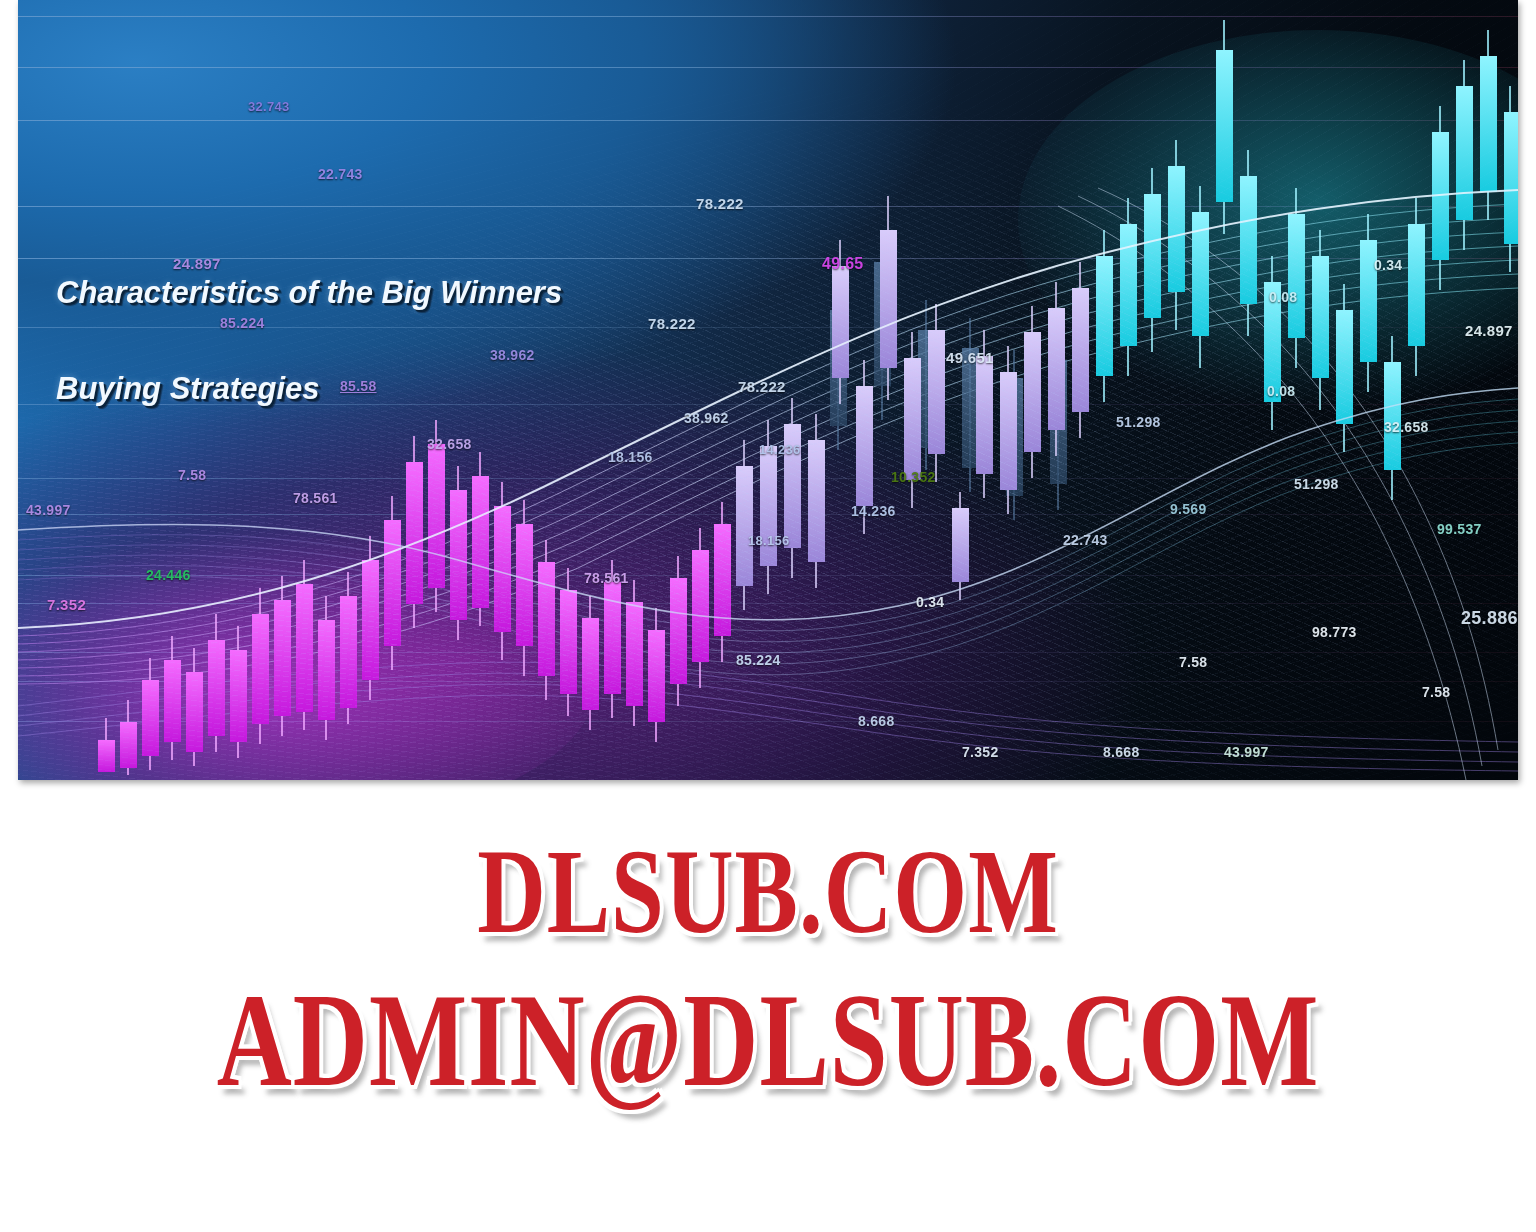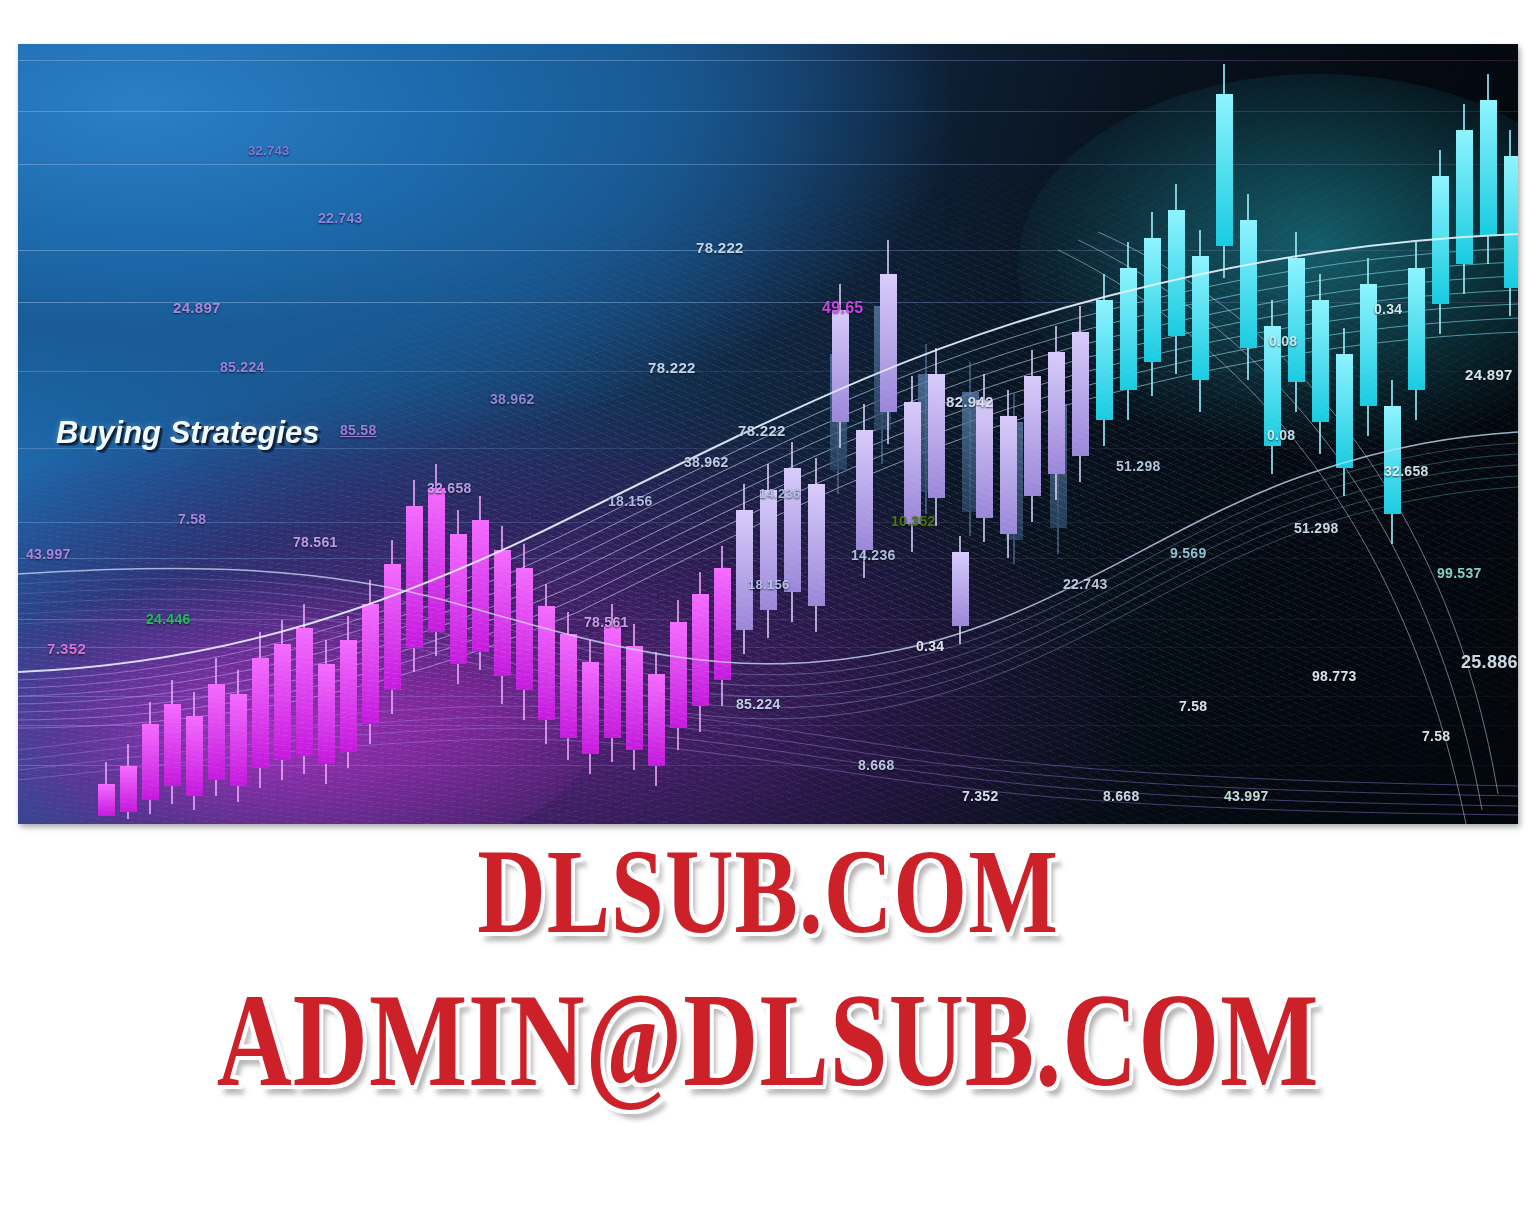--- a/index.html
+++ b/index.html
@@ -19,21 +19,20 @@
   
   #banner {
     position: absolute;
     left: 18px;
     top: 0px;
     width: 1500px;
     height: 780px;
     overflow: hidden;
     background: #07121c;
     box-shadow: 2px 3px 6px rgba(0,0,0,0.35);
-    margin-top: 44px;
   }
   
   .bg-base {
     position: absolute; inset: 0;
     background:
       radial-gradient(ellipse 70% 60% at 8% 8%,  #2b7fc4 0%, #1d6bae 28%, #195b96 48%, rgba(16,58,92,0) 78%),
       radial-gradient(ellipse 60% 55% at 30% 85%, #5c1f7a 0%, rgba(60,20,90,0.55) 45%, rgba(20,20,50,0) 75%),
       linear-gradient(108deg, #1f72b8 0%, #1b5d9c 17%, #173f6d 33%, #10253f 48%, #08131f 64%, #040a11 80%, #02060b 100%);
   }
   
@@ -423,21 +422,21 @@
 
   <div id="value-labels">
       <span class="num" style="left: 230px; top: 100px; color: rgb(138, 123, 224); font-size: 13px; opacity: 0.92; text-shadow: rgba(0, 0, 0, 0.75) 0px 1px 2px;">32.743</span>
       <span class="num" style="left: 300px; top: 167px; color: rgb(155, 134, 230); font-size: 14px; opacity: 0.92; text-shadow: rgba(0, 0, 0, 0.75) 0px 1px 2px;">22.743</span>
       <span class="num" style="left: 678px; top: 196px; color: rgb(207, 226, 246); font-size: 15px; opacity: 0.92; text-shadow: rgba(0, 0, 0, 0.75) 0px 1px 2px;">78.222</span>
       <span class="num" style="left: 804px; top: 256px; color: #d946ef; font-size: 16px; opacity: 0.92; text-shadow: rgba(0, 0, 0, 0.75) 0px 1px 2px;">49.65</span>
       <span class="num" style="left: 155px; top: 256px; color: rgb(180, 141, 232); font-size: 15px; opacity: 0.92; text-shadow: rgba(0, 0, 0, 0.75) 0px 1px 2px;">24.897</span>
       <span class="num" style="left: 630px; top: 316px; color: rgb(207, 226, 246); font-size: 15px; opacity: 0.92; text-shadow: rgba(0, 0, 0, 0.75) 0px 1px 2px;">78.222</span>
       <span class="num" style="left: 202px; top: 316px; color: rgb(168, 132, 228); font-size: 14px; opacity: 0.92; text-shadow: rgba(0, 0, 0, 0.75) 0px 1px 2px;">85.224</span>
       <span class="num" style="left: 472px; top: 348px; color: rgb(157, 140, 228); font-size: 14px; opacity: 0.92; text-shadow: rgba(0, 0, 0, 0.75) 0px 1px 2px;">38.962</span>
-      <span class="num" style="left: 928px; top: 350px; color: rgb(220, 233, 248); font-size: 15px; opacity: 0.92; text-shadow: rgba(0, 0, 0, 0.75) 0px 1px 2px;">82.942</span>
+      <span class="num" style="left: 928px; top: 350px; color: rgb(220, 233, 248); font-size: 15px; opacity: 0.92; text-shadow: rgba(0, 0, 0, 0.75) 0px 1px 2px;">49.651</span>
       <span class="num" style="left: 1356px; top: 258px; color: rgb(221, 246, 251); font-size: 14px; opacity: 0.92; text-shadow: rgba(0, 0, 0, 0.75) 0px 1px 2px;">0.34</span>
       <span class="num" style="left: 1251px; top: 290px; color: rgb(205, 239, 247); font-size: 14px; opacity: 0.92; text-shadow: rgba(0, 0, 0, 0.75) 0px 1px 2px;">0.08</span>
       <span class="num" style="left: 1447px; top: 323px; color: rgb(231, 246, 250); font-size: 15px; opacity: 0.92; text-shadow: rgba(0, 0, 0, 0.75) 0px 1px 2px;">24.897</span>
       <span class="num" style="left: 720px; top: 379px; color: rgb(207, 226, 246); font-size: 15px; opacity: 0.92; text-shadow: rgba(0, 0, 0, 0.75) 0px 1px 2px;">78.222</span>
       <span class="num" style="left: 322px; top: 379px; color: rgb(168, 132, 228); font-size: 14px; opacity: 0.92; text-shadow: rgba(0, 0, 0, 0.75) 0px 1px 2px; text-decoration: underline;">85.58</span>
       <span class="num" style="left: 666px; top: 411px; color: rgb(201, 220, 244); font-size: 14px; opacity: 0.92; text-shadow: rgba(0, 0, 0, 0.75) 0px 1px 2px;">38.962</span>
       <span class="num" style="left: 1098px; top: 415px; color: rgb(191, 211, 238); font-size: 14px; opacity: 0.92; text-shadow: rgba(0, 0, 0, 0.75) 0px 1px 2px;">51.298</span>
       <span class="num" style="left: 1249px; top: 384px; color: rgb(205, 239, 247); font-size: 14px; opacity: 0.92; text-shadow: rgba(0, 0, 0, 0.75) 0px 1px 2px;">0.08</span>
       <span class="num" style="left: 1366px; top: 420px; color: rgb(220, 241, 248); font-size: 14px; opacity: 0.92; text-shadow: rgba(0, 0, 0, 0.75) 0px 1px 2px;">32.658</span>
       <span class="num" style="left: 409px; top: 437px; color: rgb(196, 169, 238); font-size: 14px; opacity: 0.92; text-shadow: rgba(0, 0, 0, 0.75) 0px 1px 2px;">32.658</span>
@@ -461,17 +460,18 @@
       <span class="num" style="left: 1294px; top: 625px; color: rgb(238, 245, 251); font-size: 14px; opacity: 0.92; text-shadow: rgba(0, 0, 0, 0.75) 0px 1px 2px; text-align: center;">98.773</span>
       <span class="num" style="left: 718px; top: 653px; color: rgb(201, 220, 244); font-size: 14px; opacity: 0.92; text-shadow: rgba(0, 0, 0, 0.75) 0px 1px 2px;">85.224</span>
       <span class="num" style="left: 1161px; top: 655px; color: rgb(234, 243, 251); font-size: 14px; opacity: 0.92; text-shadow: rgba(0, 0, 0, 0.75) 0px 1px 2px;">7.58</span>
       <span class="num" style="left: 1404px; top: 685px; color: rgb(234, 243, 251); font-size: 14px; opacity: 0.92; text-shadow: rgba(0, 0, 0, 0.75) 0px 1px 2px;">7.58</span>
       <span class="num" style="left: 840px; top: 714px; color: rgb(195, 214, 239); font-size: 14px; opacity: 0.92; text-shadow: rgba(0, 0, 0, 0.75) 0px 1px 2px;">8.668</span>
       <span class="num" style="left: 944px; top: 745px; color: rgb(226, 238, 249); font-size: 14px; opacity: 0.92; text-shadow: rgba(0, 0, 0, 0.75) 0px 1px 2px;">7.352</span>
       <span class="num" style="left: 1085px; top: 745px; color: rgb(217, 232, 246); font-size: 14px; opacity: 0.92; text-shadow: rgba(0, 0, 0, 0.75) 0px 1px 2px;">8.668</span>
       <span class="num" style="left: 1206px; top: 745px; color: rgb(207, 238, 228); font-size: 14px; opacity: 0.92; text-shadow: rgba(0, 0, 0, 0.75) 0px 1px 2px;">43.997</span>
     </div>
 
+  <div class="btitle" id="sub1">Characteristics of the Big Winners</div>
   <div class="btitle" id="sub2">Buying Strategies</div>
 </div>
 
 <div class="wm" id="wm-site">DLSUB.COM</div>
 <div class="wm" id="wm-email">ADMIN@DLSUB.COM</div>
 
 </body></html>

